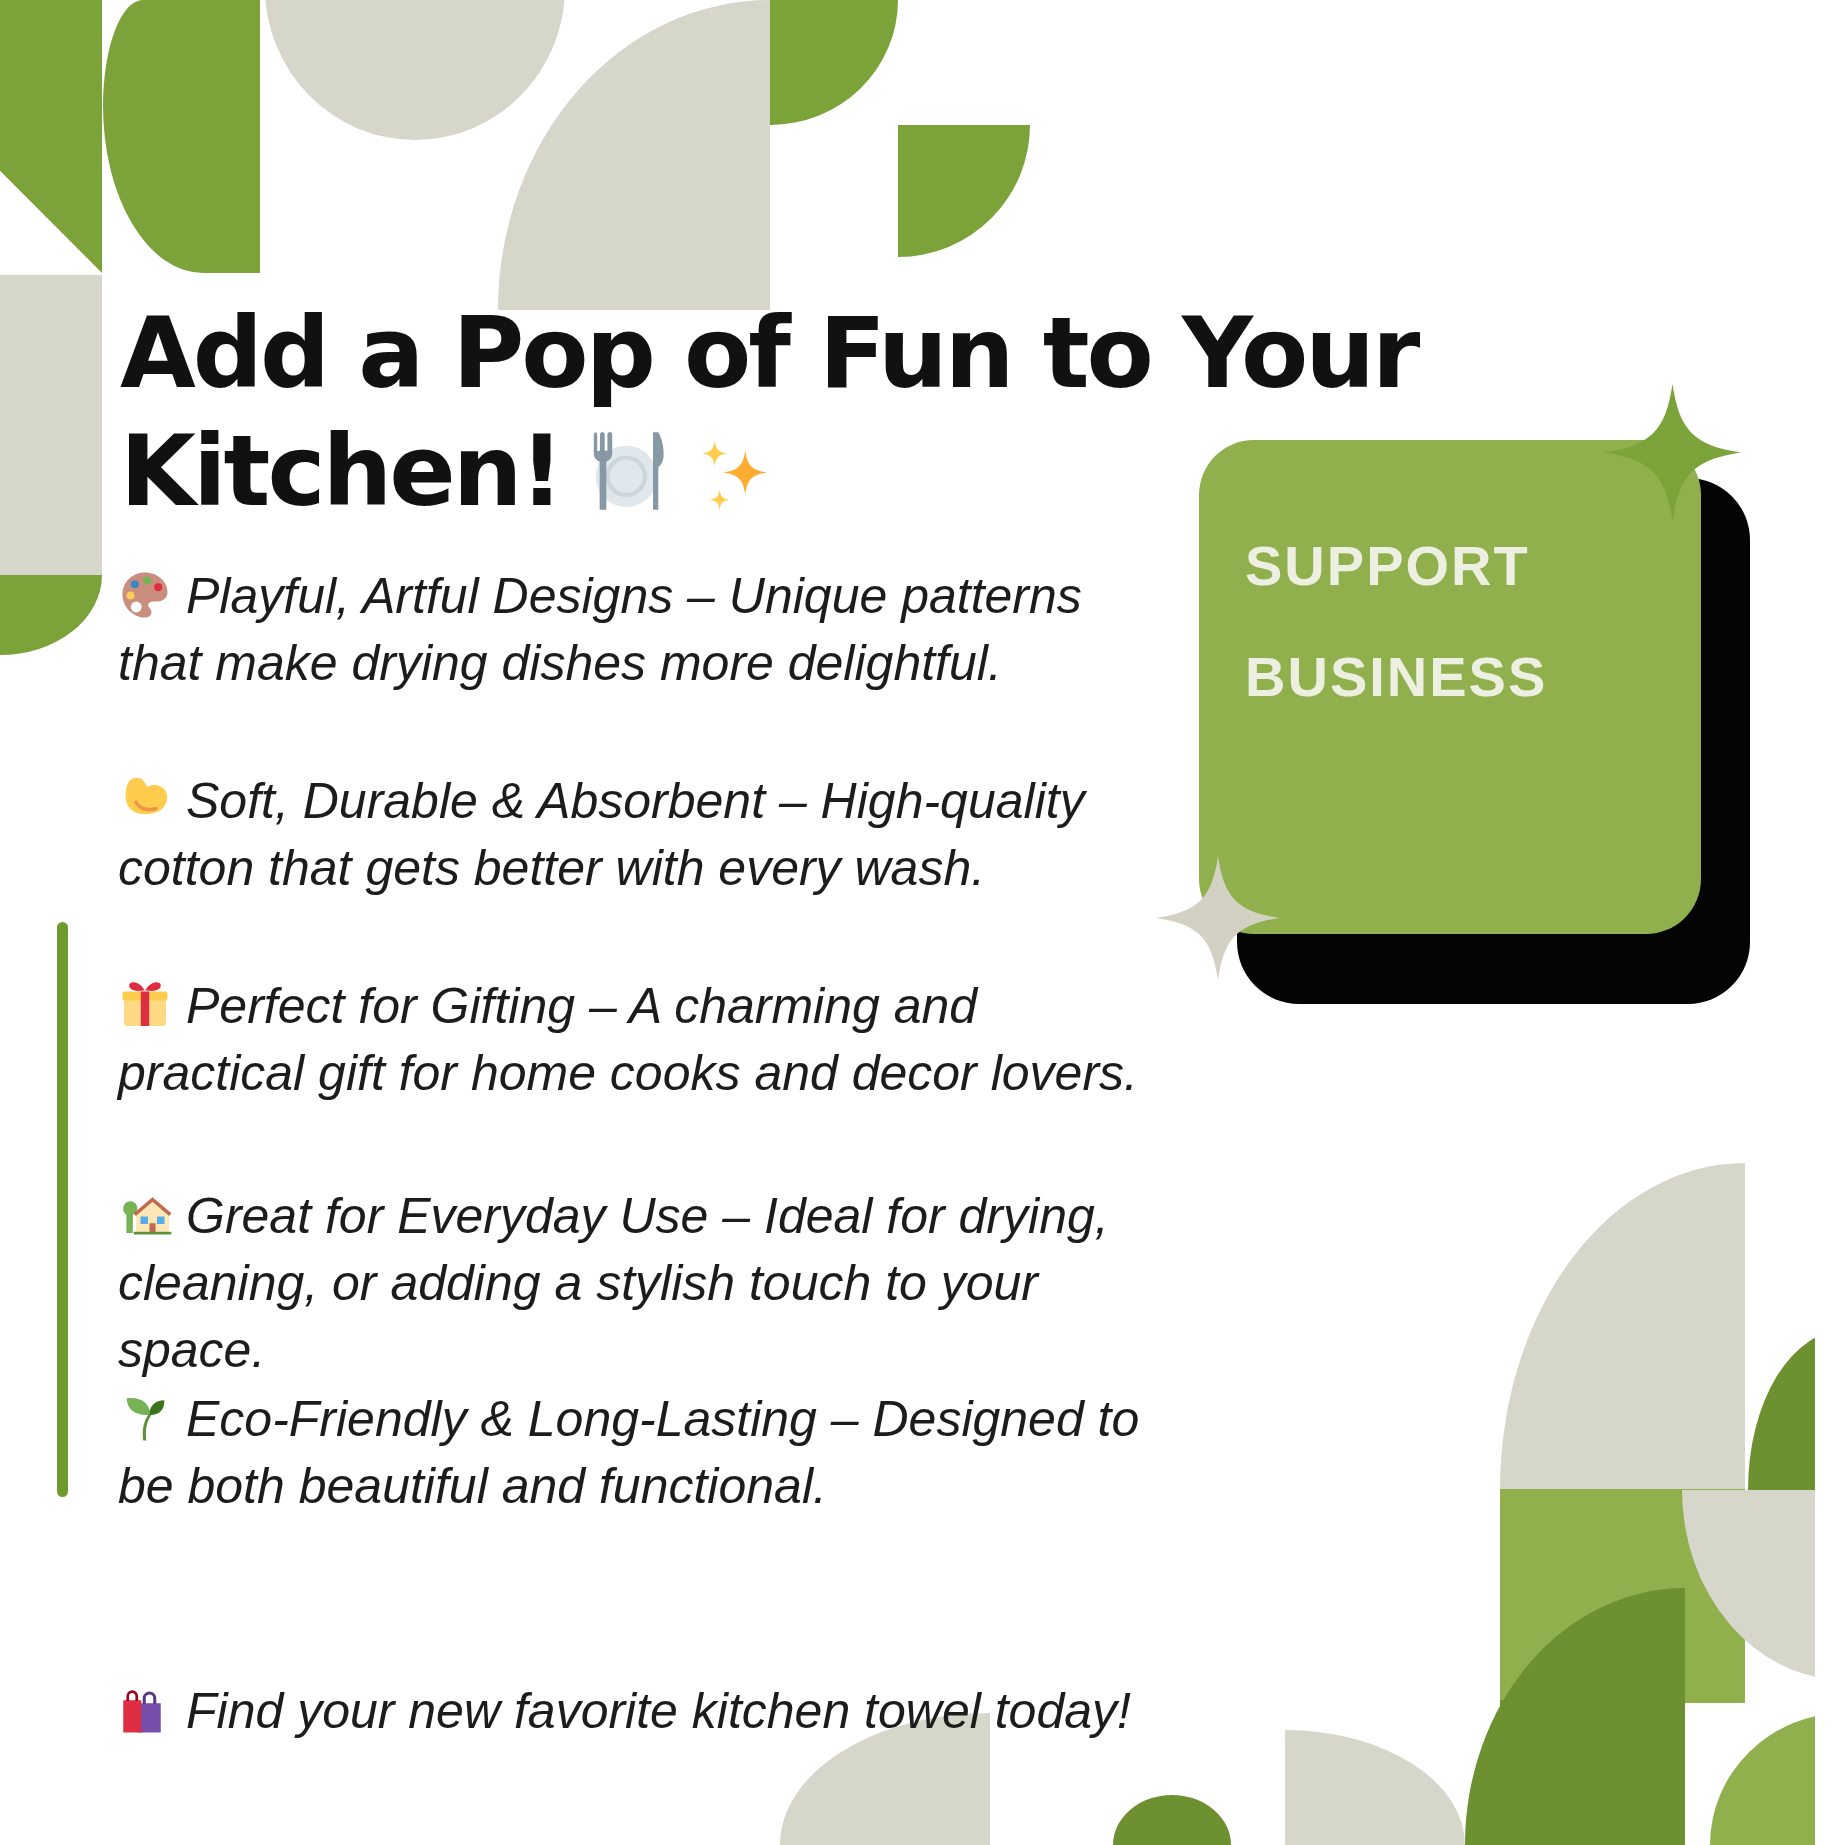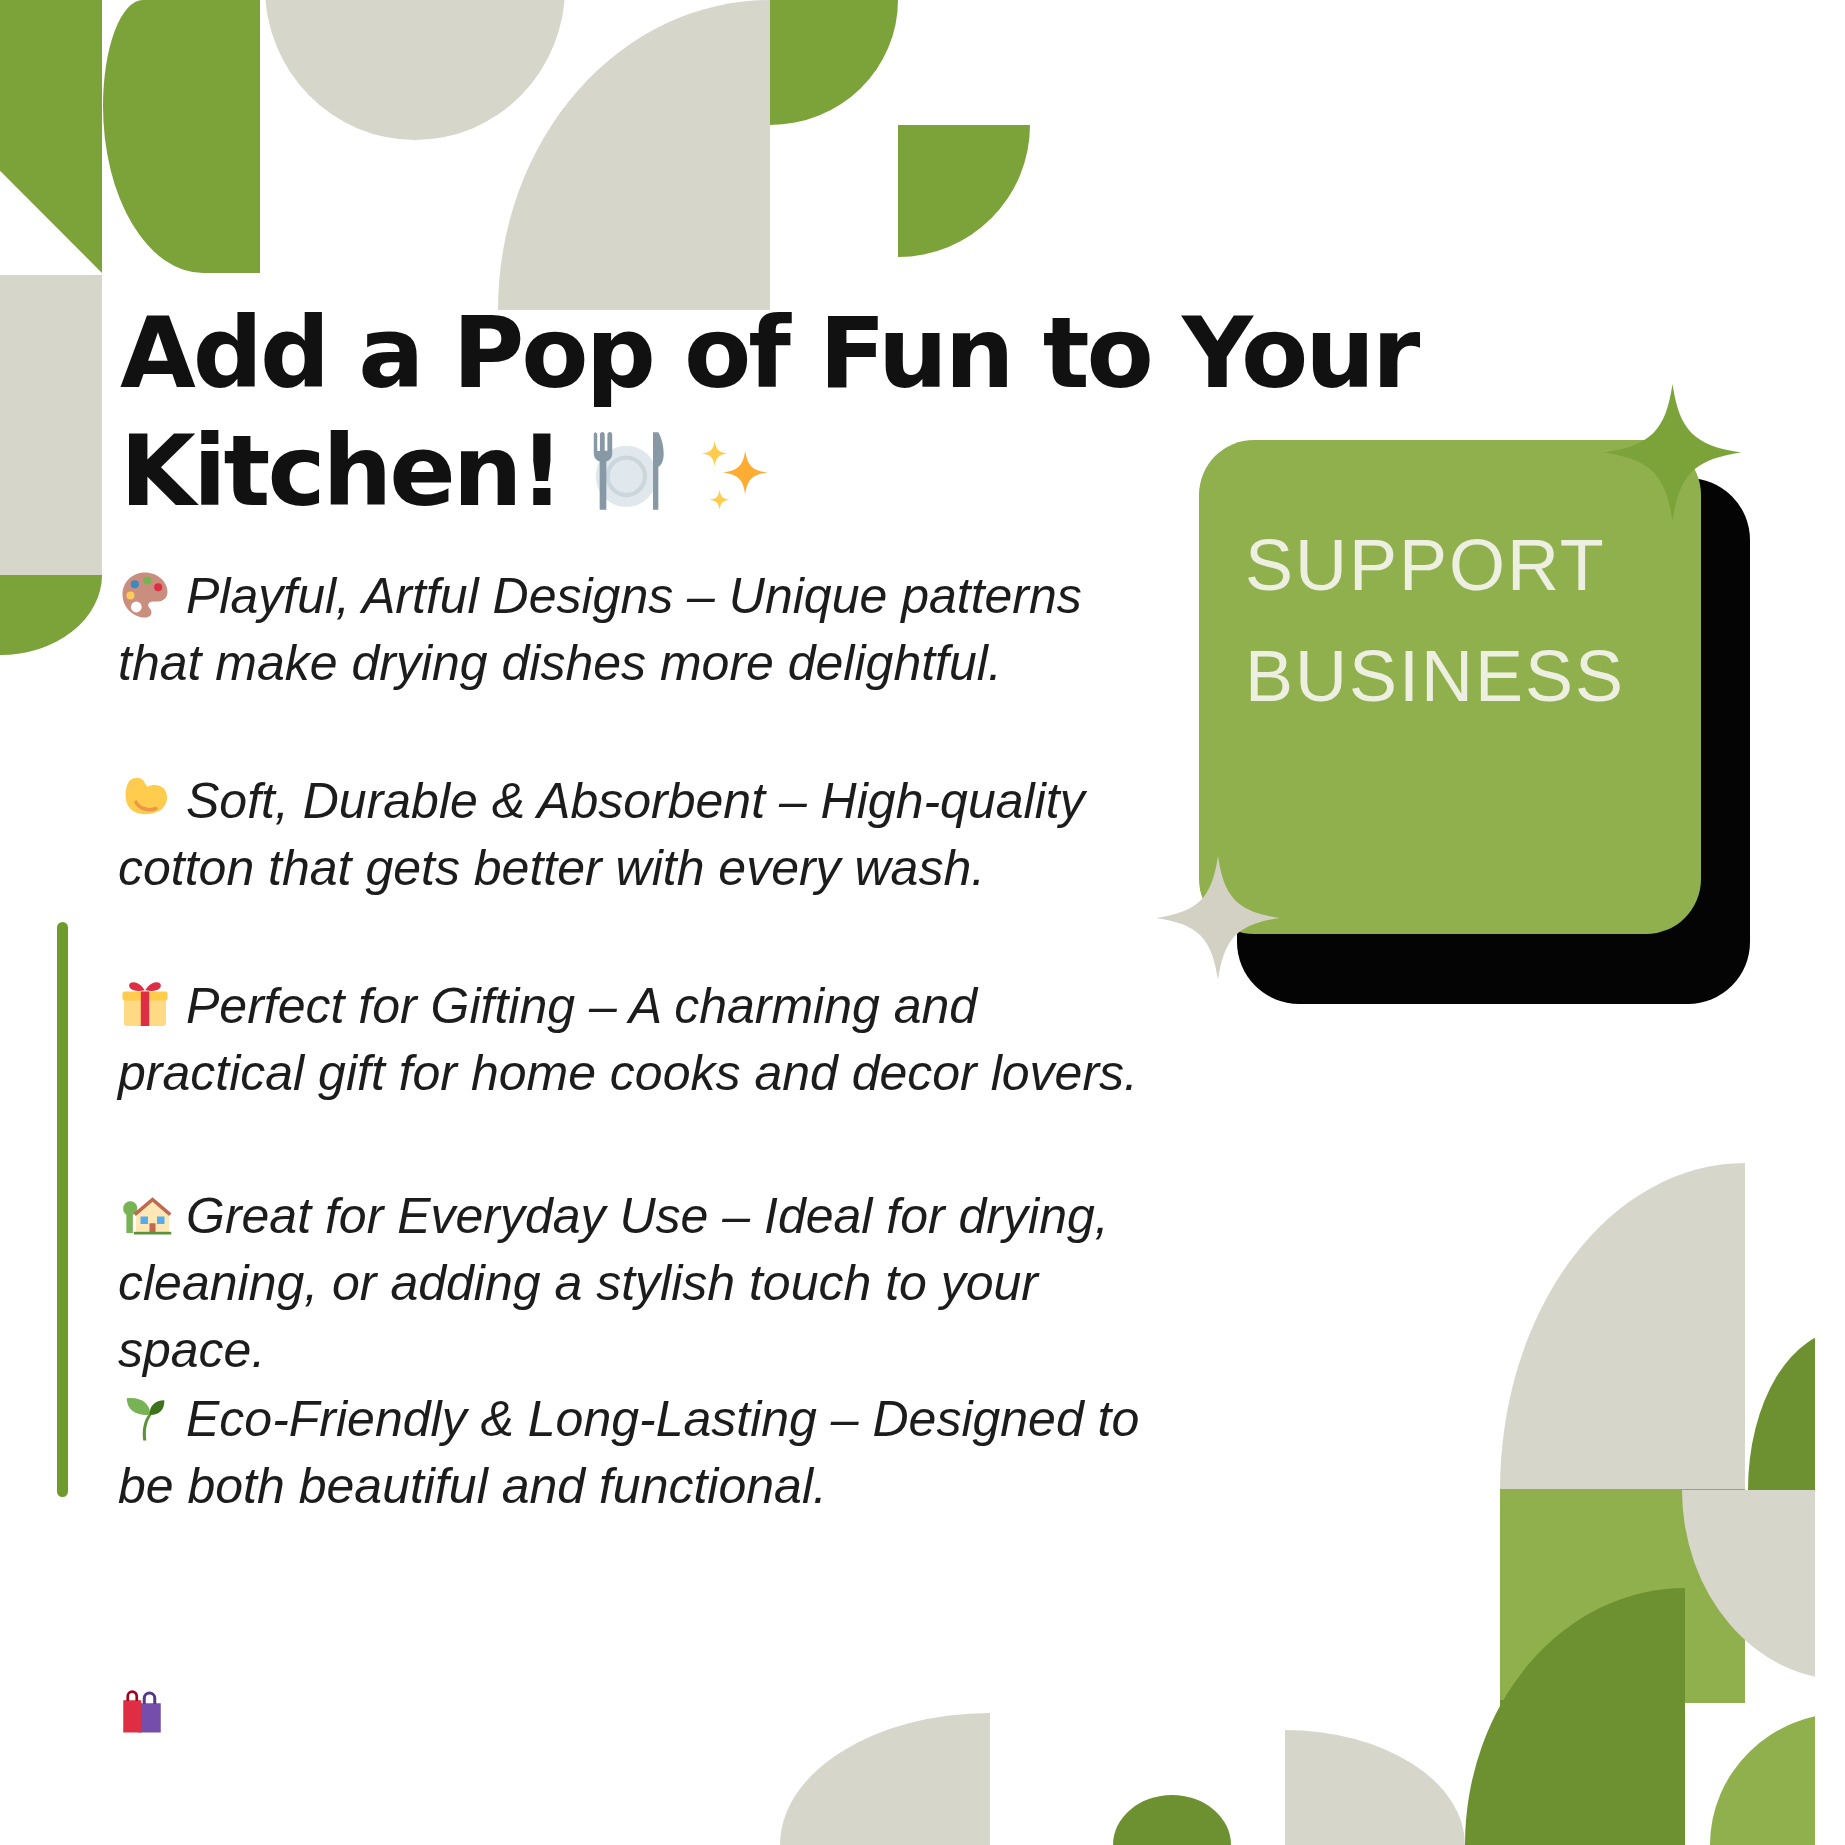--- a/index.html
+++ b/index.html
@@ -53,21 +53,21 @@
   .bullet:nth-of-type(4){top:1183px;}
   .bullet:nth-of-type(5){top:1386px;}
   .bullet:nth-of-type(6){top:1678px;}
   .bi{display:inline-block;margin-right:14px;vertical-align:-9px;}
   .bi svg{display:block;width:54px;height:54px;}
 
   .badge-shadow{position:absolute;left:1237px;top:478px;width:513px;height:526px;
                 border-radius:62px;background:var(--black);z-index:3;}
   .badge{position:absolute;left:1199px;top:440px;width:502px;height:494px;border-radius:55px;
          background:var(--green_badge);z-index:4;box-sizing:border-box;padding:70px 0 0 46px;}
-  .badge-line{font-family:"Liberation Sans",sans-serif;font-weight:400;font-size:72px;
+  .badge-line{font-family:"Liberation Sans",sans-serif;font-weight:700;font-size:56px;
               line-height:111px;letter-spacing:2px;color:var(--cream);}
   .sparkle{position:absolute;z-index:5;}
   .sparkle svg{display:block;}
   .sp-green{left:1604px;top:384px;width:137px;height:137px;}
   .sp-beige{left:1156px;top:850px;width:124px;height:136px;}
 </style>
 </head>
 <body>
 
 <div class="canvas">
@@ -153,21 +153,21 @@
             <path fill="#3E721D" d="M21 16c-.2-6 3.8-9.8 9.9-9.8.2 6.8-3.8 10-9.9 9.8z"></path>
           </svg></span><span class="bt">Eco-Friendly &amp; Long-Lasting – Designed to<br>be both beautiful and functional.</span>
     </div>
 
     <div class="bullet">
       <span class="bi"><svg width="54" height="54" viewBox="0 0 36 36">
             <path fill="#744EAA" d="M13.5 13.5h15V33h-15z"></path>
             <path fill="none" stroke="#553986" stroke-width="2" d="M17.5 14v-3.8a3.5 3.5 0 0 1 7 0V14"></path>
             <path fill="#DD2E44" d="M3.5 11.5h12V33h-12z"></path>
             <path fill="none" stroke="#A0041E" stroke-width="1.8" d="M6.5 12V8.8a3 3 0 0 1 6 0V12"></path>
-          </svg></span>
+          </svg></span><span class="bt">Find your new favorite kitchen towel today!</span>
     </div>
   </div>
 
   <div class="badge-shadow"></div>
   <div class="badge">
     <div class="badge-line">SUPPORT</div>
     <div class="badge-line">BUSINESS</div>
   </div>
   <span class="sparkle sp-green">
     <svg width="137" height="137" viewBox="0 0 100 100">

